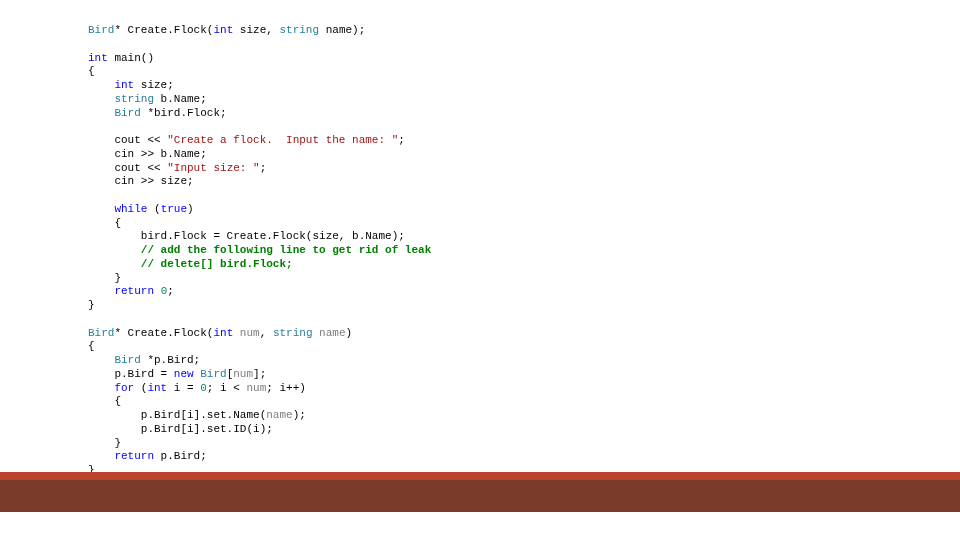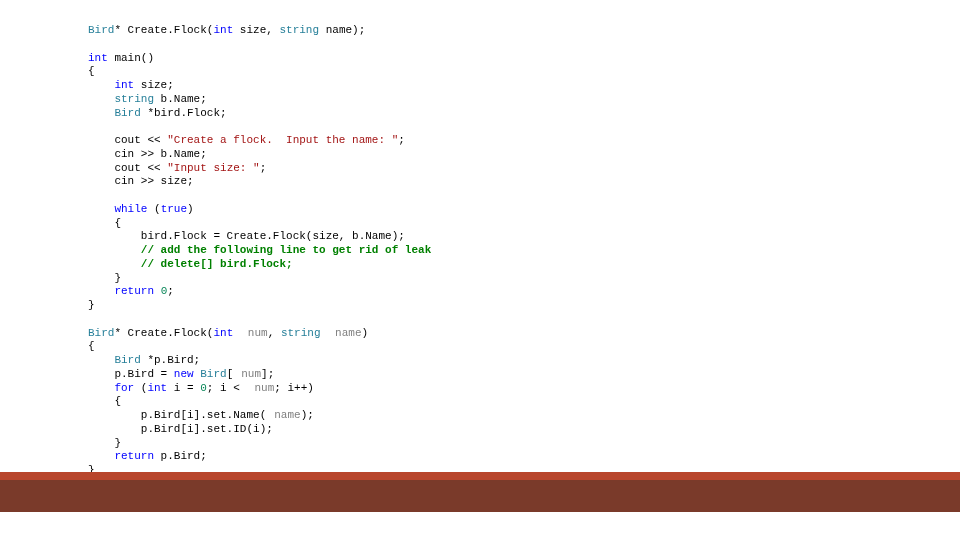--- a/index.html
+++ b/index.html
@@ -24,21 +24,21 @@
     top: 24px;
     white-space: pre;
     color: #000000;
   }
   .tok-type   { color: #267f99; } 
   .tok-kw     { color: #0000ff; } 
   .tok-str    { color: #a31515; } 
   .tok-cmt    { color: #008000; font-weight: bold; } 
   .tok-num    { color: #098658; }
   .tok-ident  { color: #000000; }
-  .tok-param  { color: #808080; margin-left: 8px; }
+  .tok-param  { color: #808080; }
 
   
   .band {
     position: absolute;
     left: 0;
     width: 960px;
   }
   .band.orange { height: 8px;  bottom: 32px; background: #b8452c; }
   .band.brown  { height: 32px; bottom: 0;    background: #7a3a2a; }
 </style>

